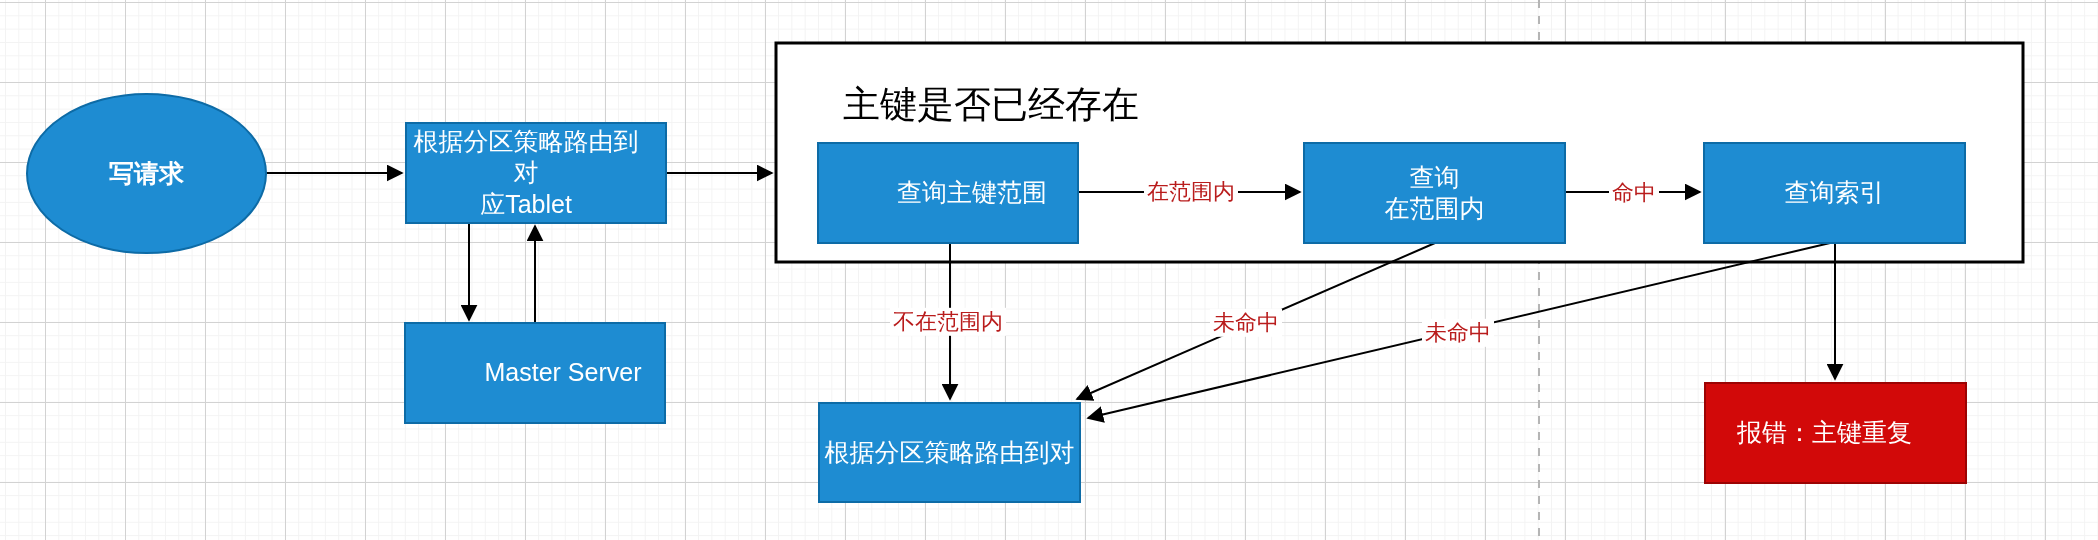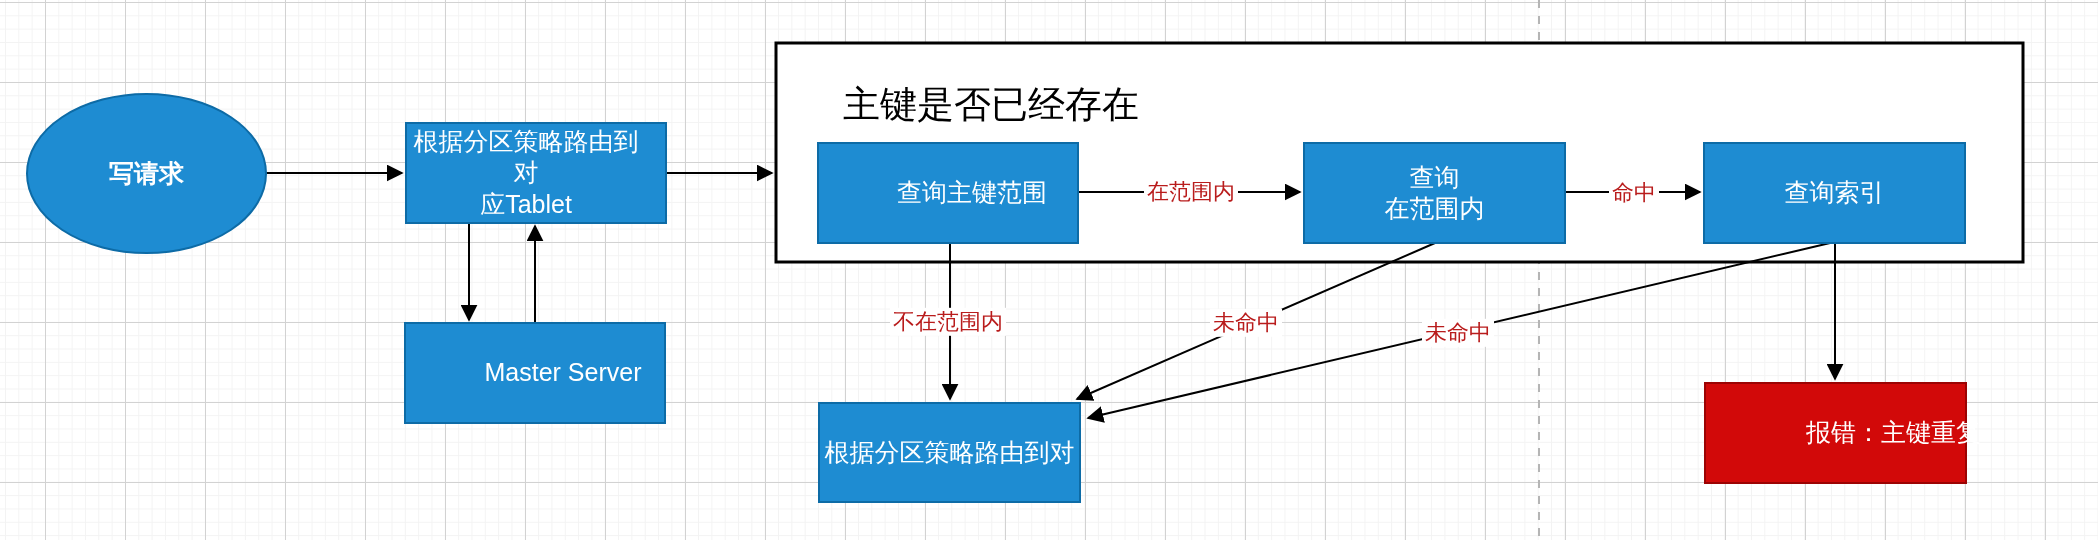--- a/index.html
+++ b/index.html
@@ -73,21 +73,21 @@
   <div class="node-label" style="left:27px;top:94px;width:239px;height:159px;font-weight:bold;">写请求</div>
   <div class="node-label" style="left:406px;top:123px;width:240px;height:100px;">根据分区策略路由到对
 应Tablet</div>
   <div class="node-label" style="left:405px;top:323px;width:260px;height:100px;margin-left:28px;">Master Server</div>
   <div class="container-title">主键是否已经存在</div>
   <div class="node-label" style="left:818px;top:143px;width:260px;height:100px;margin-left:24px;">查询主键范围</div>
   <div class="node-label" style="left:1304px;top:143px;width:261px;height:100px;">查询
 在范围内</div>
   <div class="node-label" style="left:1704px;top:143px;width:261px;height:100px;">查询索引</div>
   <div class="node-label" style="left:819px;top:403px;width:261px;height:99px;">根据分区策略路由到对</div>
-  <div class="node-label" style="left:1763px;top:383px;width:261px;height:100px;">报错：主键重复</div>
+  <div class="node-label" style="left:1694px;top:383px;width:261px;height:100px;">报错：主键重复</div>
 
   <div class="edge-label" style="left:1191px;top:192px;">在范围内</div>
   <div class="edge-label" style="left:1634px;top:193px;">命中</div>
   <div class="edge-label" style="left:948px;top:322px;">不在范围内</div>
   <div class="edge-label" style="left:1246px;top:323px;">未命中</div>
   <div class="edge-label" style="left:1458px;top:333px;">未命中</div>
 
 </div>
 
 </body></html>

